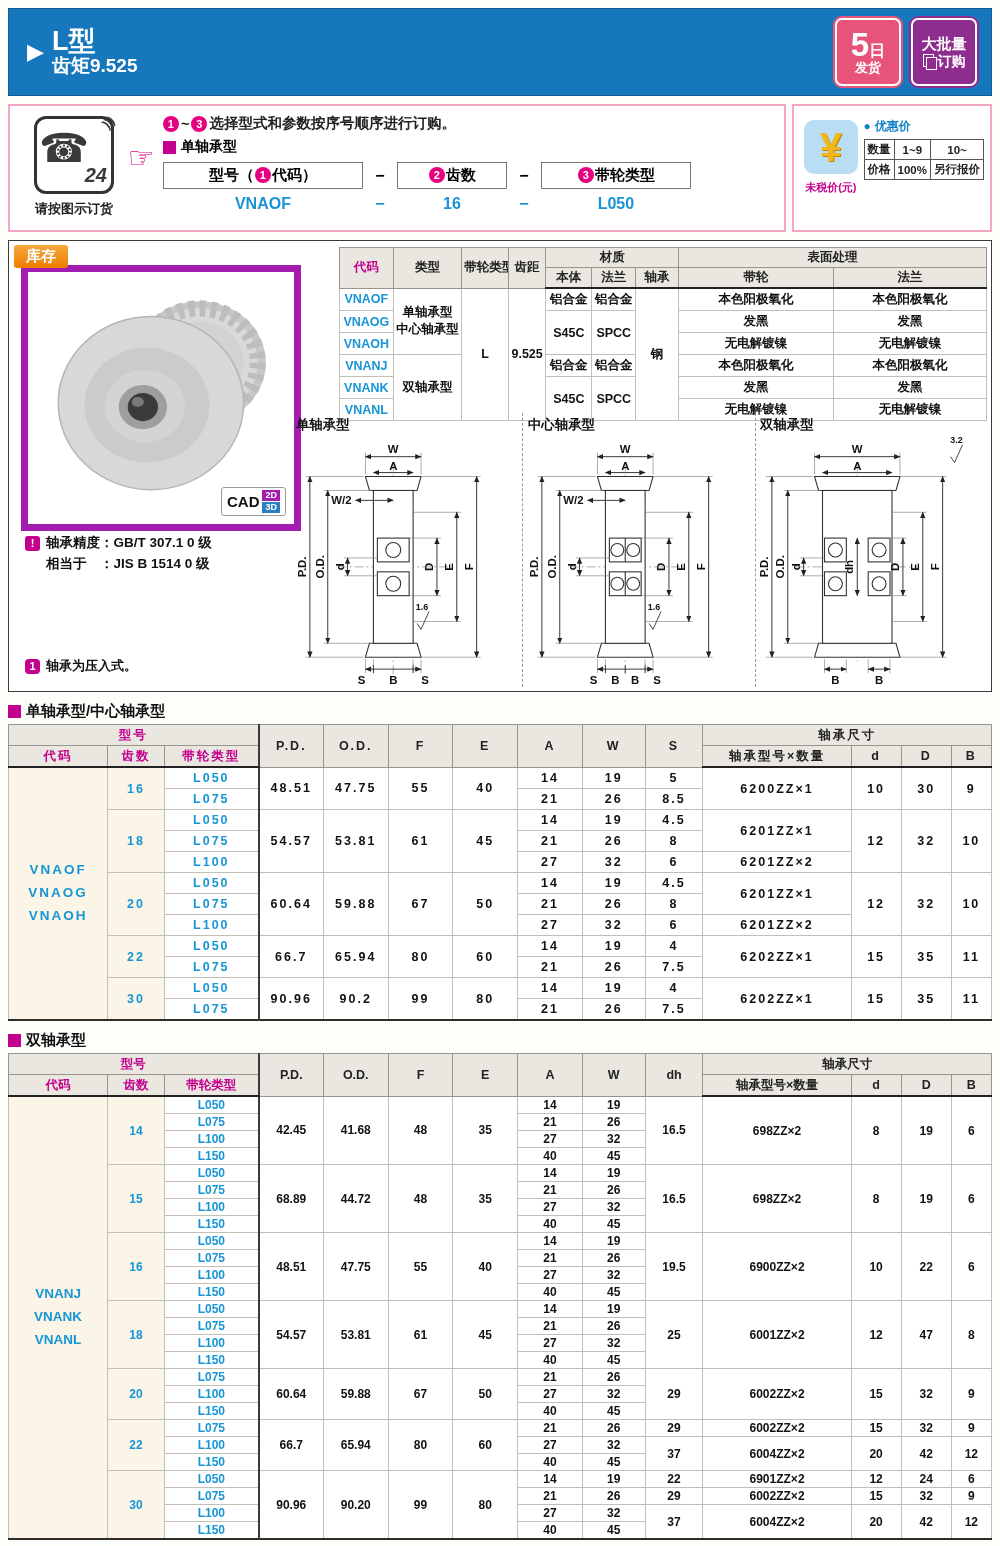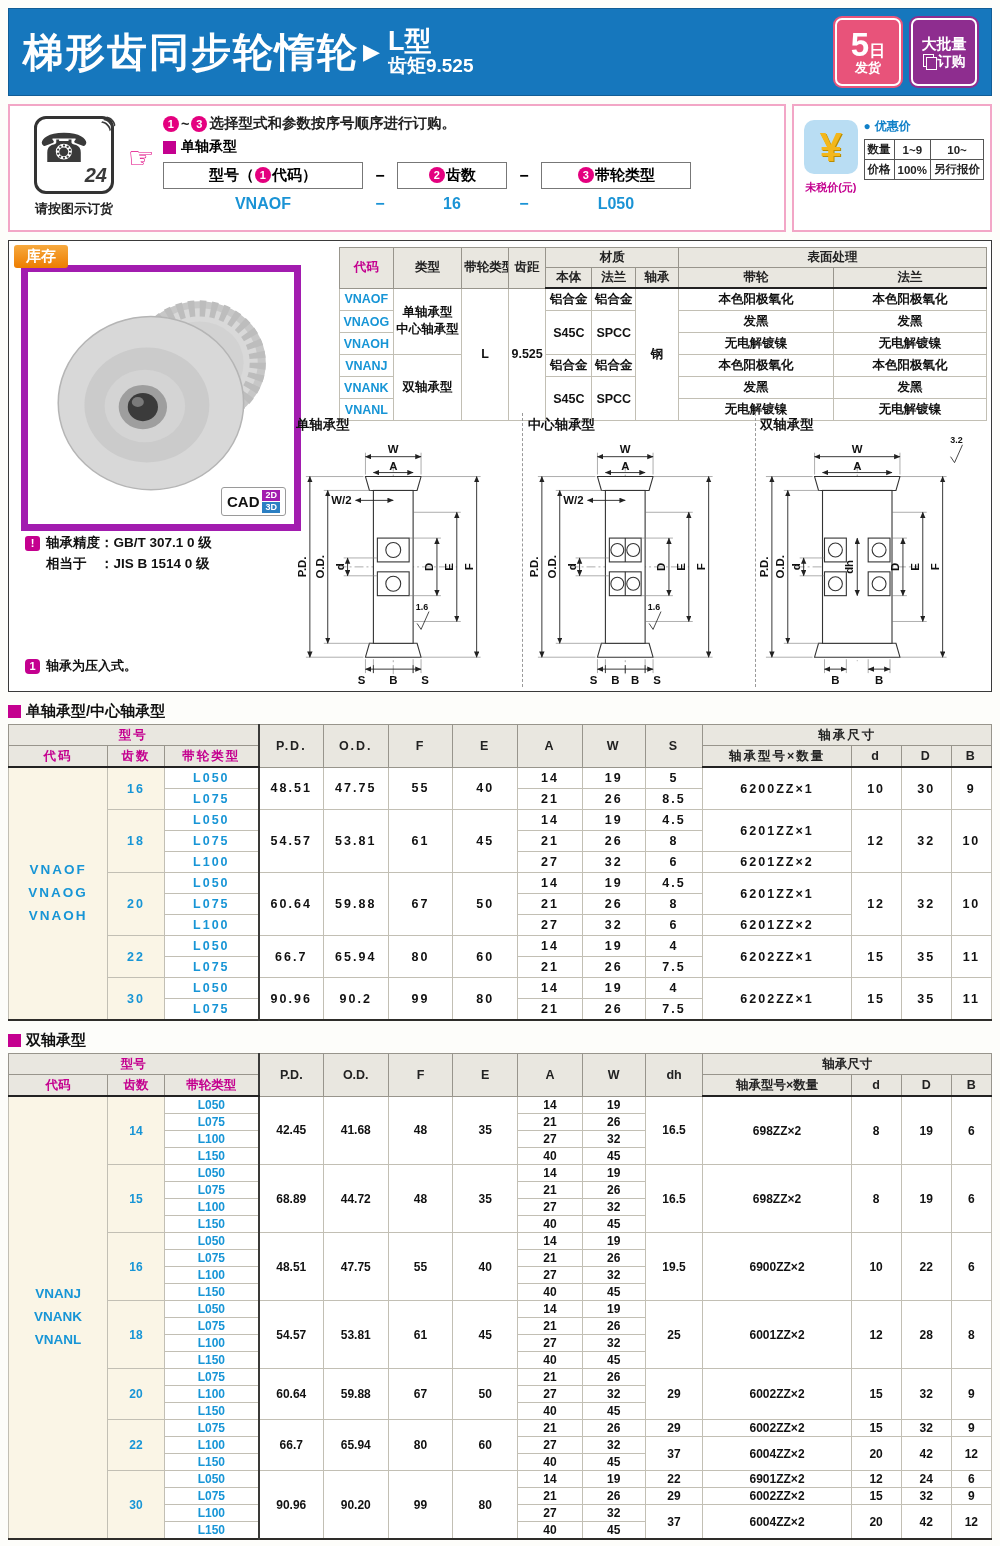--- a/index.html
+++ b/index.html
@@ -119,21 +119,20 @@
   table.ct{border:1.5px solid #55524c;}
   .ct th{height:19px;font-size:12.5px;}
   .ct td{height:21px;font-size:12.5px;}
 </style>
 </head>
 <body>
 
 <div class="page">
 
   <div class="hdr">
-    <span class="t1">梯形齿同步轮惰轮</span>
     <span class="tri">▶</span>
     <span class="sub">
       <span class="l1">L型</span>
       <span class="l2">齿矩9.525</span>
     </span>
     <span class="badges">
       <span class="badge b5">
         <span class="b5t">
             <span class="b5n">5</span>
             <span class="b5d">日</span>
@@ -839,21 +838,21 @@
             <td class="b vr gt">L050</td>
             <td rowspan="4" class="gt">54.57</td>
             <td rowspan="4" class="gt">53.81</td>
             <td rowspan="4" class="gt">61</td>
             <td rowspan="4" class="gt">45</td>
             <td class="gt">14</td>
             <td class="gt">19</td>
             <td rowspan="4" class="gt">25</td>
             <td rowspan="4" class="gt">6001ZZ×2</td>
             <td rowspan="4" class="gt">12</td>
-            <td rowspan="4" class="gt">28</td>
+            <td rowspan="4" class="gt">47</td>
             <td rowspan="4" class="gt">8</td>
           </tr>
           <tr>
             <td class="b vr">L075</td>
             <td>21</td>
             <td>26</td>
           </tr>
           <tr>
             <td class="b vr">L100</td>
             <td>27</td>

